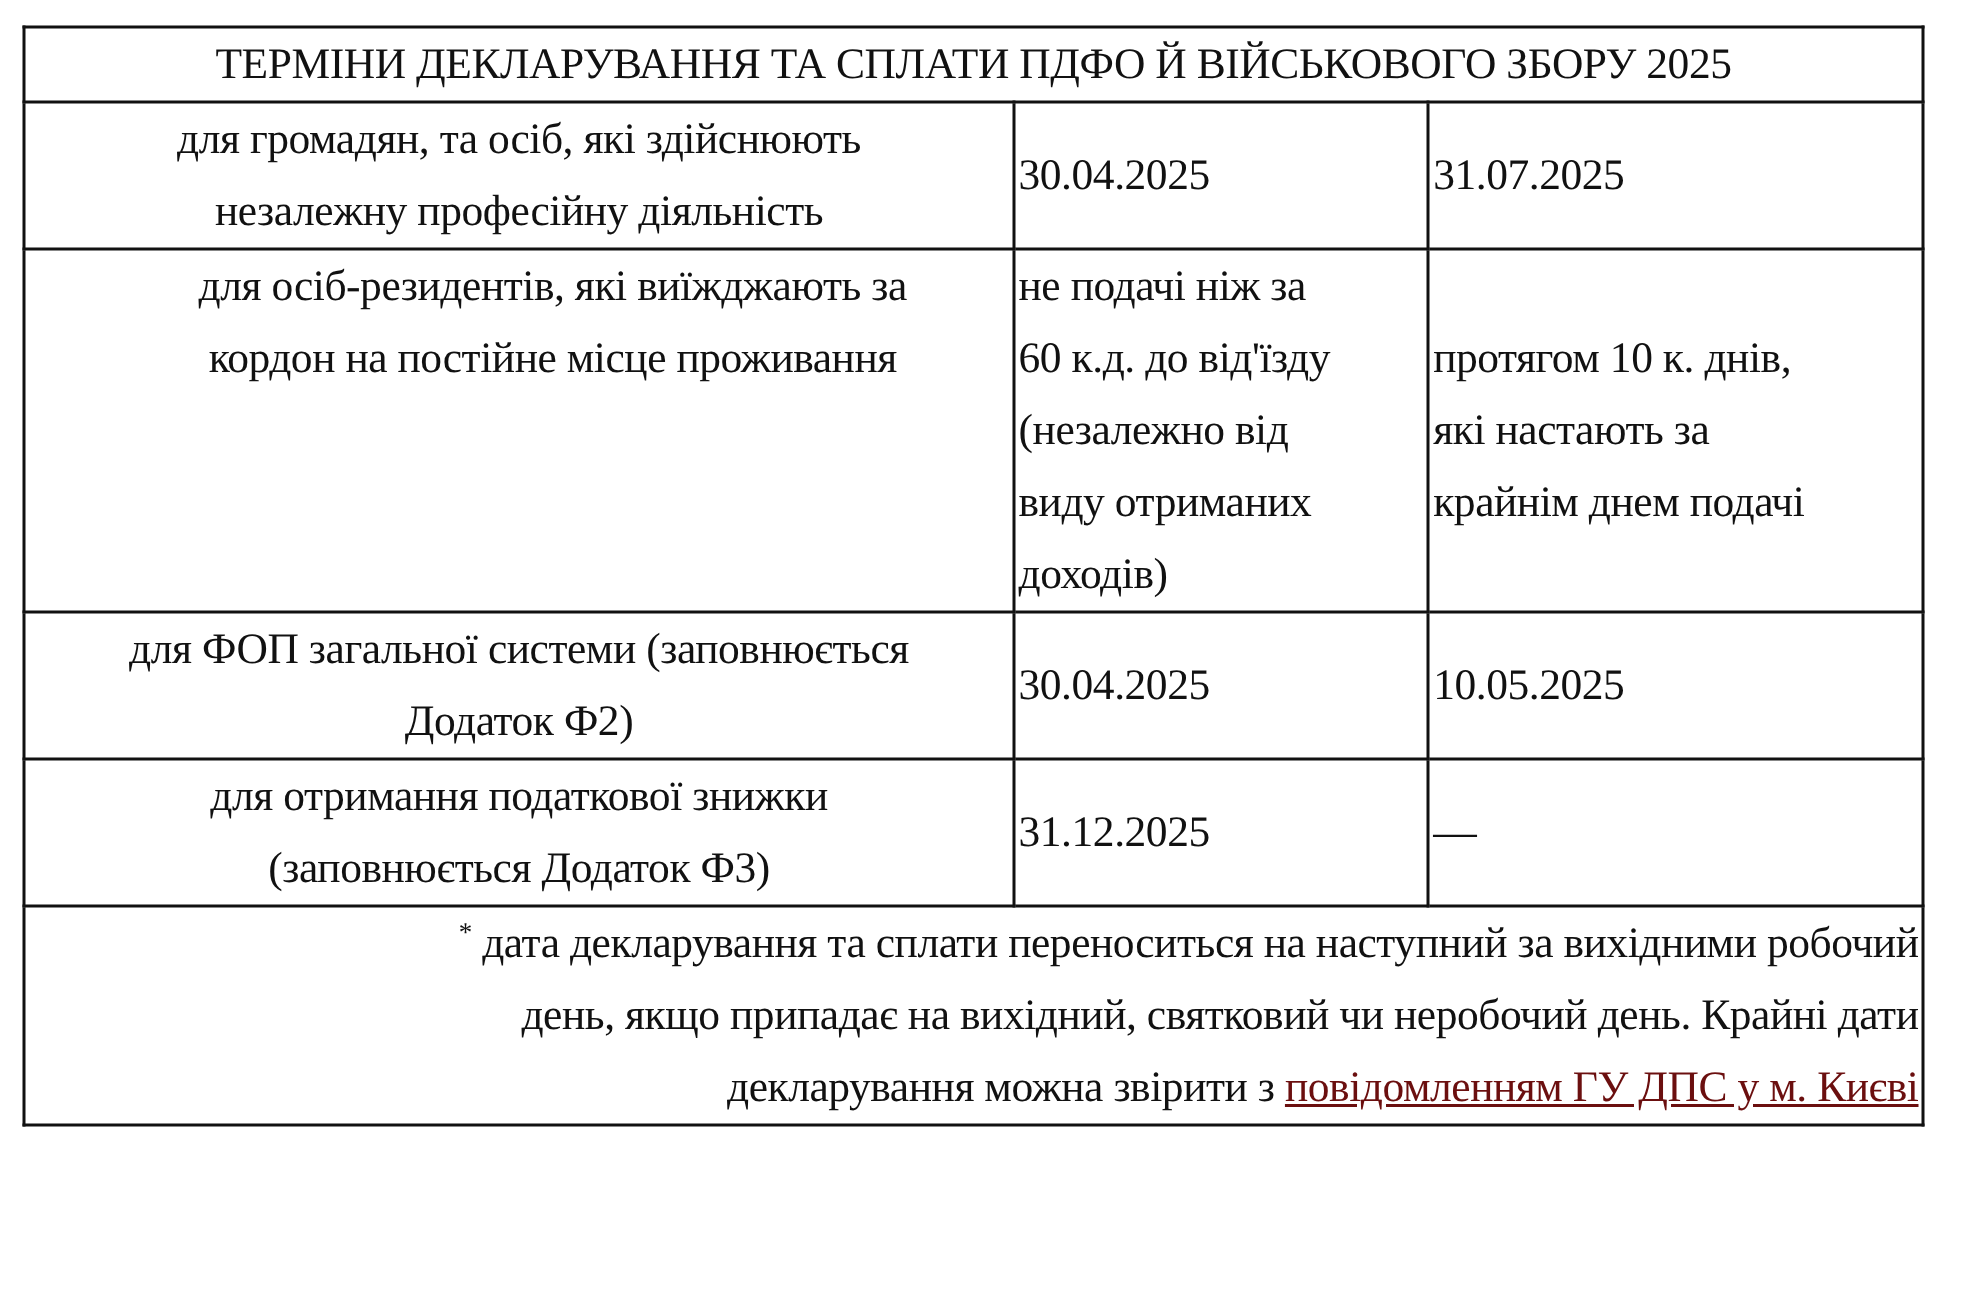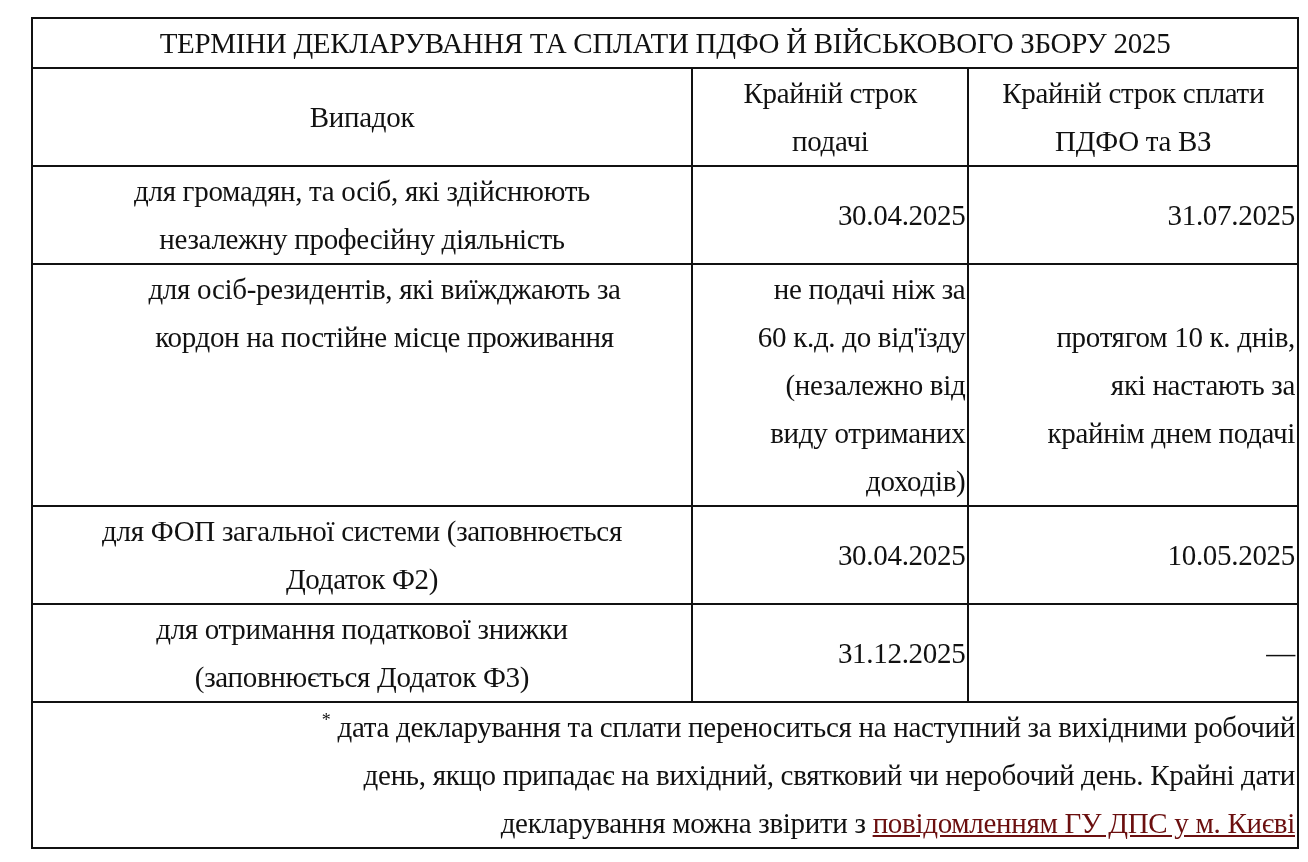--- a/index.html
+++ b/index.html
@@ -10,41 +10,41 @@
     body {
       width: 1308px;
       height: 862px;
       position: relative;
       overflow: hidden;
       font-family: "Liberation Serif", "DejaVu Serif", serif;
       color: #111111;
     }
     .tbl {
       position: absolute;
-      left: 31px;
+      left: 15px;
       top: 17px;
       width: 1268px;
       border-collapse: collapse;
       table-layout: fixed;
       font-size: 29px;
       letter-spacing: -0.3px;
     }
     .tbl td {
       border: 2px solid #111;
       padding: 0 2px;
       vertical-align: middle;
       line-height: 48px;
     }
     .title-cell {
       text-align: center;
       height: 48px;
       font-size: 29px;
     }
     .hdr { text-align: center; height: 94px; }
-    .c { text-align: right; }
+    .c { text-align: left; }
     .l { text-align: center; }
     .row1 td { height: 94px; }
     .row2 td { height: 240px; }
     .row2 td.l { vertical-align: top; padding-left: 47px; }
     .row3 td { height: 94px; }
     .row4 td { height: 94px; }
     .note td {
       height: 144px;
       vertical-align: top;
       text-align: right;
@@ -65,31 +65,20 @@
 
 <table class="tbl">
   <colgroup>
     <col class="cw1">
       <col class="cw2">
       <col class="cw3">
   </colgroup>
   <tbody>
       <tr>
     <td colspan="3" class="title-cell">ТЕРМІНИ ДЕКЛАРУВАННЯ ТА СПЛАТИ ПДФО Й ВІЙСЬКОВОГО ЗБОРУ 2025</td>
-  </tr>
-  <tr>
-    <td class="hdr">Випадок</td>
-    <td class="hdr">
-      <div>Крайній строк</div>
-      <div>подачі</div>
-    </td>
-    <td class="hdr">
-      <div>Крайній строк сплати</div>
-      <div>ПДФО та ВЗ</div>
-    </td>
   </tr>
   <tr class="row1">
     <td class="l">
       <div>для громадян, та осіб, які здійснюють</div>
       <div>незалежну професійну діяльність</div>
     </td>
     <td class="c">30.04.2025</td>
     <td class="c">31.07.2025</td>
   </tr>
   <tr class="row2">

